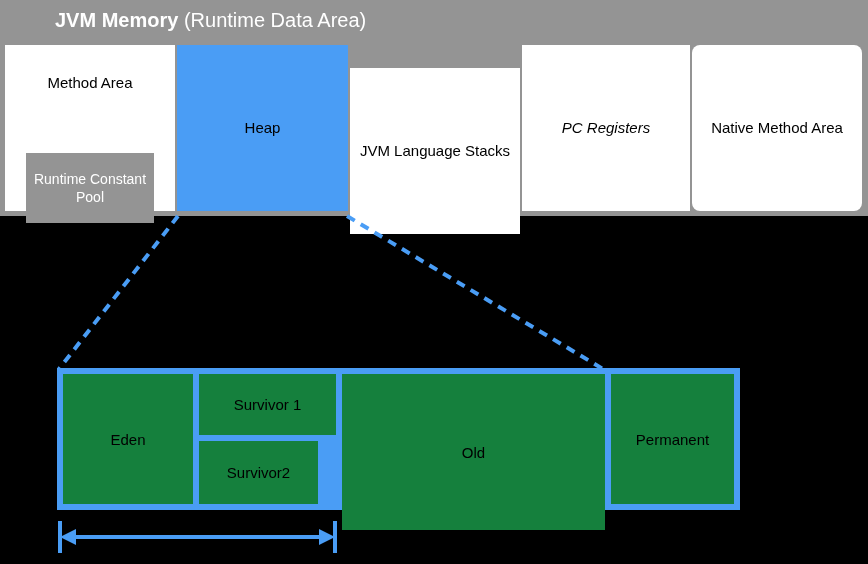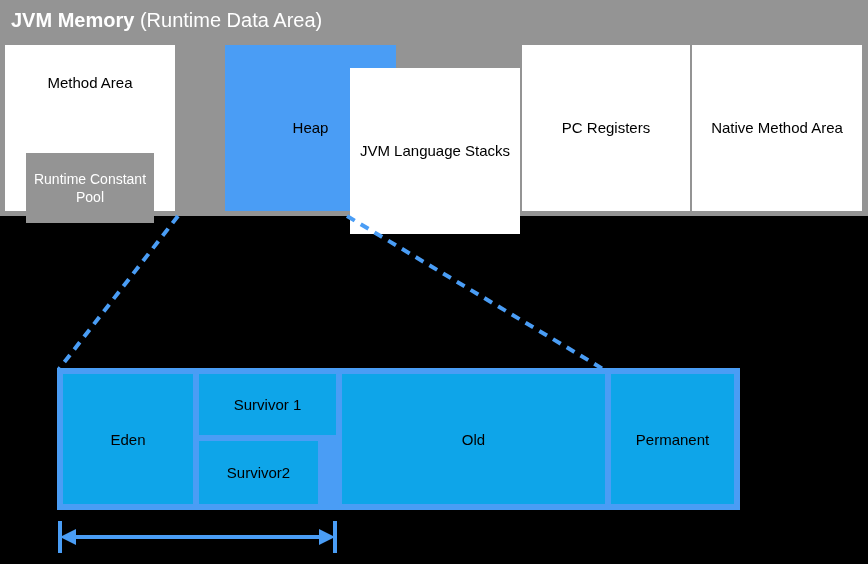--- a/index.html
+++ b/index.html
@@ -35,20 +35,21 @@
     left: 11px;
     top: 5px;
     height: 30px;
     line-height: 30px;
     color: #ffffff;
     font-size: 20px;
     white-space: nowrap;
   }
   .jvm-title .strong {
     font-weight: bold;
+    margin-left: 44px;
   }
   .jvm-title .light {
     font-weight: normal;
     margin-top: 36px;
   }
 
   .region-row {
     position: absolute;
     left: 5px;
     top: 45px;
@@ -65,21 +66,20 @@
     flex-direction: column;
     align-items: center;
     justify-content: center;
     color: #000000;
     font-size: 15px;
     text-align: center;
     line-height: 1.35;
   }
   .region.heap {
     background: #4a9df5;
-    margin-left: 48px;
   }
   .region-label {
     display: block;
     padding: 0 6px;
   }
 
   
   .region.method-area {
     justify-content: flex-start;
     padding-top: 28px;
@@ -118,33 +118,33 @@
     left: 57px;
     top: 368px;
     width: 683px;
     height: 142px;
     background: #4a9df5;
     box-sizing: border-box;
     padding: 6px;
   }
   .heap-cell {
     position: absolute;
-    background: #0ea5e9;
+    background: #15803d;
     box-sizing: border-box;
     display: flex;
     align-items: center;
     justify-content: center;
     color: #000000;
     font-size: 15px;
     text-align: right;
   }
   .cell-eden     { left: 6px;   top: 6px;  width: 130px; height: 130px; }
   .cell-surv1    { left: 142px; top: 6px;  width: 137px; height: 61px;  }
   .cell-surv2    { left: 142px; top: 73px; width: 119px; height: 63px;  }
-  .cell-old      { left: 285px; top: 6px;  width: 263px; height: 130px; }
+  .cell-old      { left: 285px; top: 6px;  width: 263px; height: 156px; }
   .cell-perm     { left: 554px; top: 6px;  width: 123px; height: 130px; }
 
   
   .measure {
     position: absolute;
     left: 0;
     top: 0;
     width: 868px;
     height: 564px;
     pointer-events: none;
@@ -171,25 +171,25 @@
       </div>
 
       <div class="region heap" style="left:172px; width:171px;">
         <span class="region-label">Heap</span>
       </div>
 
       <div class="region" style="left:345px; width:170px;margin-top:23px;">
         <span class="region-label">JVM Language Stacks</span>
       </div>
 
-      <div class="region" style="left:517px; width:168px;">
+      <div class="region" style="left:517px; width:168px;font-style:italic;">
         <span class="region-label">PC Registers</span>
       </div>
 
-      <div class="region" style="left:687px; width:170px;">
+      <div class="region" style="left:687px; width:170px;border-radius:8px;">
         <span class="region-label">Native Method Area</span>
       </div>
 
     </div>
   </div>
 
   <svg class="connectors" viewBox="0 0 868 564" width="868" height="564">
     <line x1="178" y1="216" x2="59" y2="369" stroke="#4a9df5" stroke-width="4" stroke-linecap="butt" stroke-dasharray="9 7"></line>
     <line x1="347" y1="216" x2="603" y2="369" stroke="#4a9df5" stroke-width="4" stroke-linecap="butt" stroke-dasharray="9 7"></line>
   </svg>

